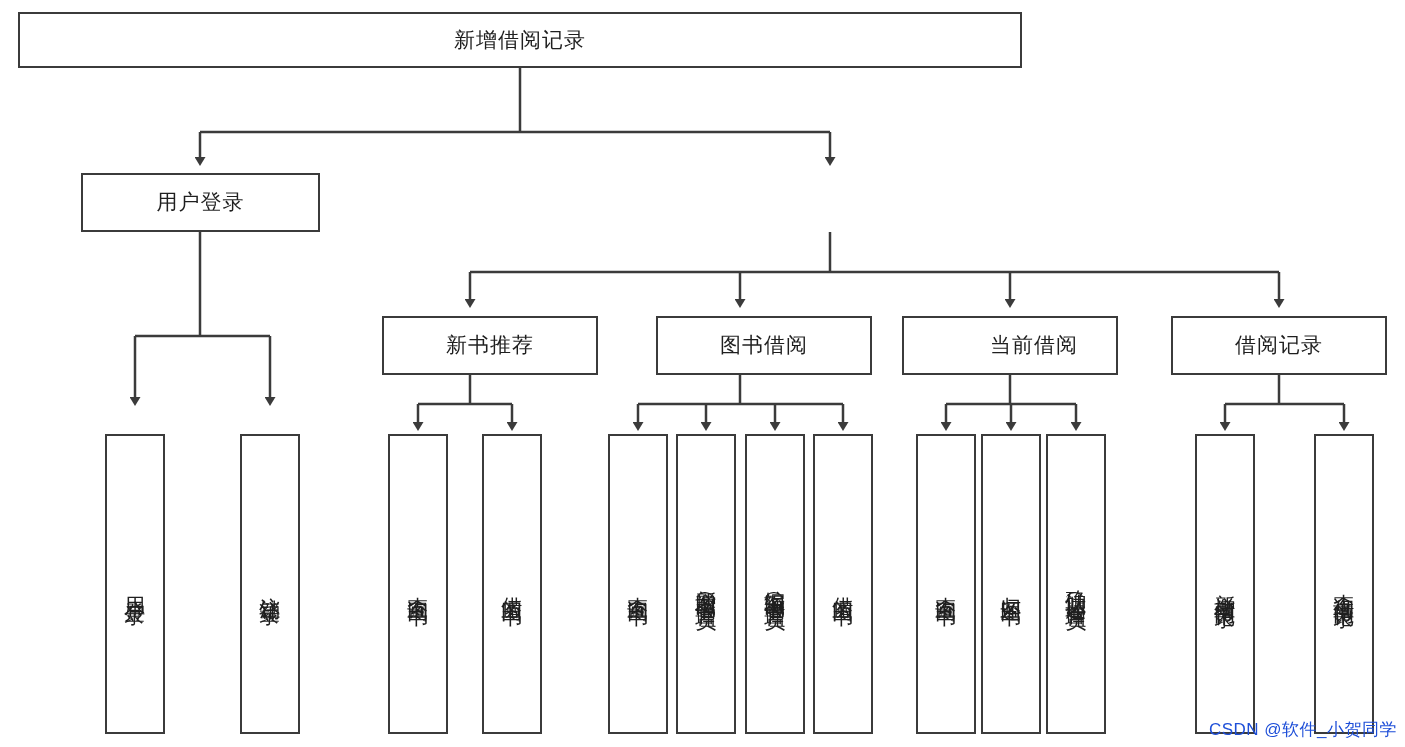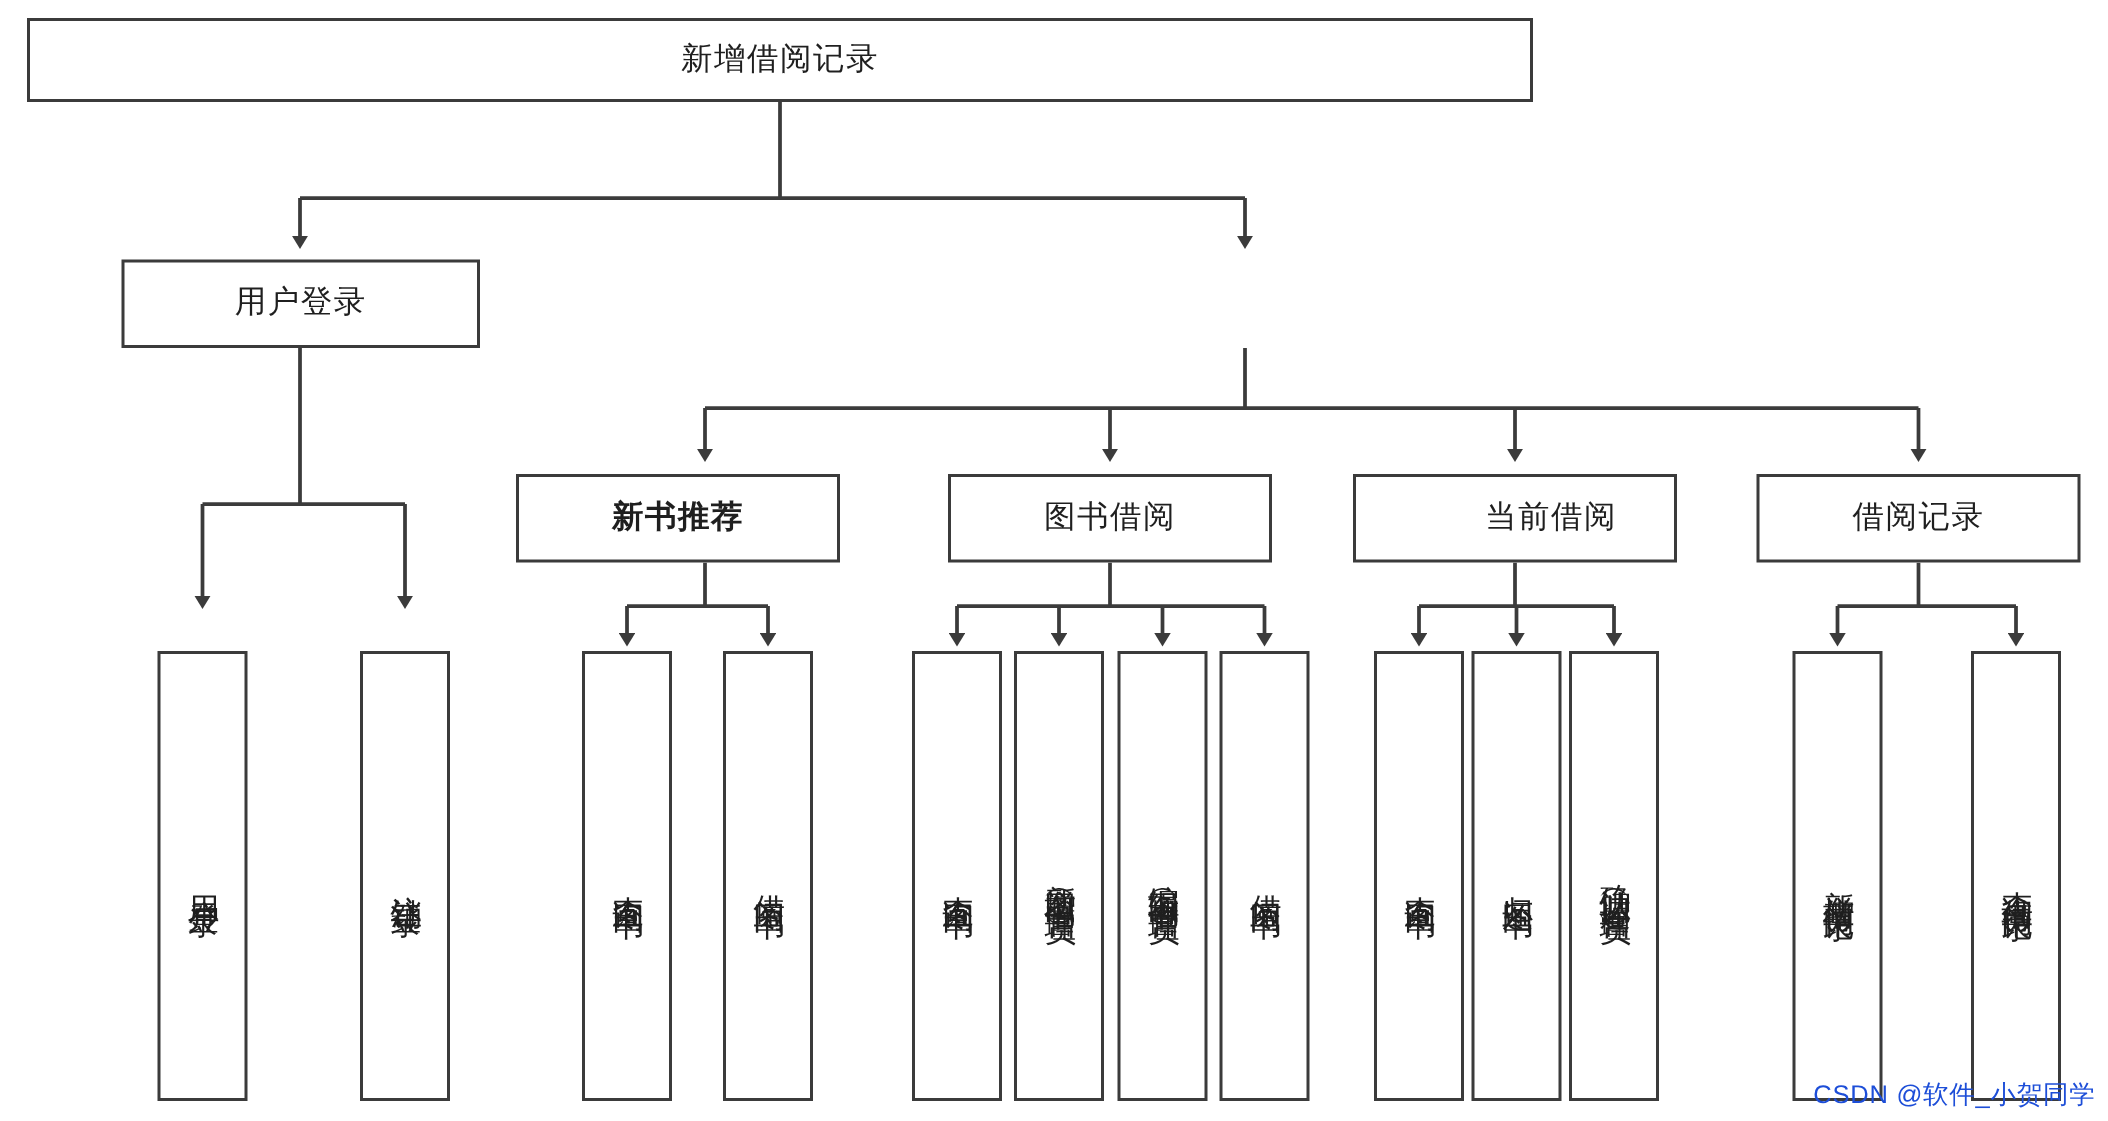--- a/index.html
+++ b/index.html
@@ -134,24 +134,24 @@
   </svg>
 
   <div class="node h root" style="left:18px; top:12px; width:1004px; height:56px;">
     <span class="label">新增借阅记录</span>
   </div>
 
   <div class="node h" style="left:81px; top:173px; width:239px; height:59px;">
     <span class="label">用户登录</span>
   </div>
 
-  <div class="node h" style="left:344px; top:316px; width:216px; height:59px;font-weight:bold;">
+  <div class="node h" style="left:382px; top:316px; width:216px; height:59px;">
     <span class="label">新书推荐</span>
   </div>
-  <div class="node h" style="left:632px; top:316px; width:216px; height:59px;">
+  <div class="node h" style="left:656px; top:316px; width:216px; height:59px;">
     <span class="label">图书借阅</span>
   </div>
   <div class="node h" style="left:902px; top:316px; width:216px; height:59px;padding-left:48px;">
     <span class="label">当前借阅</span>
   </div>
   <div class="node h" style="left:1171px; top:316px; width:216px; height:59px;">
     <span class="label">借阅记录</span>
   </div>
 
   <div class="node v" style="left:105px; top:434px; width:60px; height:300px;">

